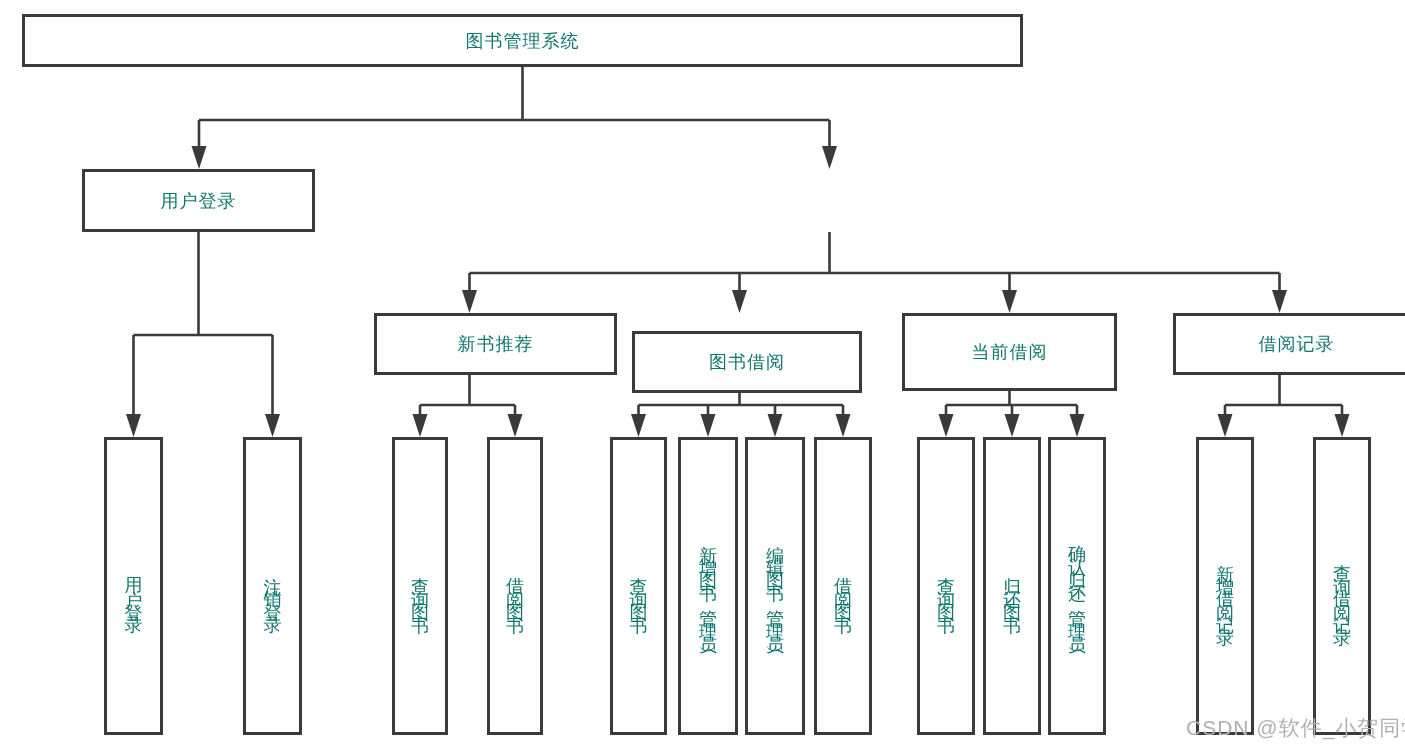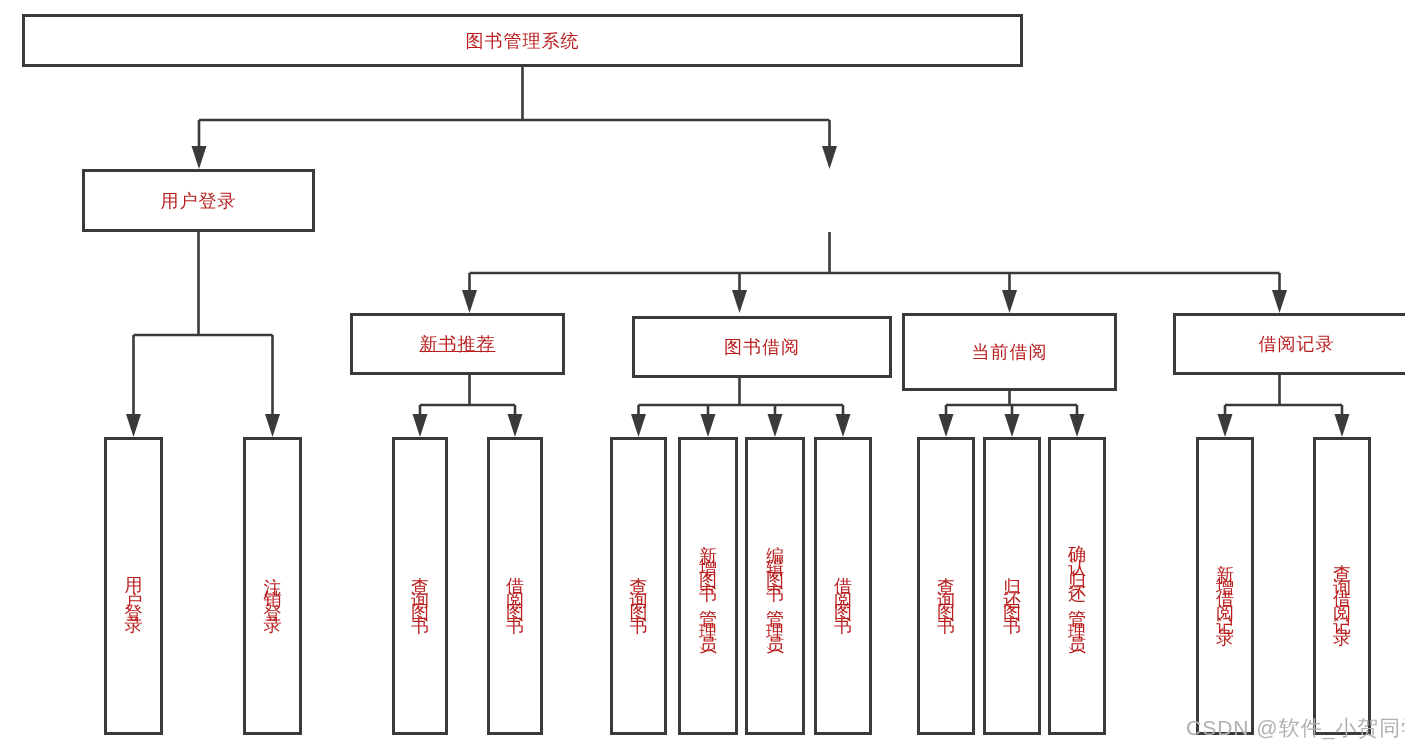--- a/index.html
+++ b/index.html
@@ -15,21 +15,21 @@
     position: absolute;
     left: 0; top: 0;
     width: 1405px; height: 747px;
     pointer-events: none;
   }
   .node {
     position: absolute;
     box-sizing: border-box;
     border: 3px solid #3a3a3a;
     background: #ffffff;
-    color: #b91c1c;
+    color: #0f766e;
     display: flex;
     align-items: center;
     justify-content: center;
     font-size: 18px;
     letter-spacing: 1px;
     z-index: 2;
   }
   .node.vert {
     writing-mode: vertical-rl;
     text-orientation: mixed;
@@ -84,22 +84,22 @@
     <use href="#ah" x="1012" y="437"></use>
     <use href="#ah" x="1077" y="437"></use>
     <use href="#ah" x="1225" y="437"></use>
     <use href="#ah" x="1342" y="437"></use>
   </svg>
 
   <div class="node" style="left:22px; top:14px; width:1001px; height:53px;">图书管理系统</div>
 
   <div class="node" style="left:82px; top:169px; width:233px; height:63px;">用户登录</div>
 
-  <div class="node" style="left:350px; top:313px; width:215px; height:62px;text-decoration:underline;">新书推荐</div>
-  <div class="node" style="left:632px; top:316px; width:260px; height:62px;">图书借阅</div>
+  <div class="node" style="left:374px; top:313px; width:243px; height:62px;">新书推荐</div>
+  <div class="node" style="left:632px; top:331px; width:230px; height:62px;">图书借阅</div>
   <div class="node" style="left:902px; top:313px; width:215px; height:78px;">当前借阅</div>
   <div class="node" style="left:1173px; top:313px; width:247px; height:62px;">借阅记录</div>
 
   <div class="node vert" style="left:104px; top:437px; width:59px; height:298px;">用户登录</div>
   <div class="node vert" style="left:243px; top:437px; width:59px; height:298px;">注销登录</div>
 
   <div class="node vert" style="left:392px; top:437px; width:56px; height:298px;">查询图书</div>
   <div class="node vert" style="left:487px; top:437px; width:56px; height:298px;">借阅图书</div>
 
   <div class="node vert" style="left:610px; top:437px; width:57px; height:298px;">查询图书</div>

